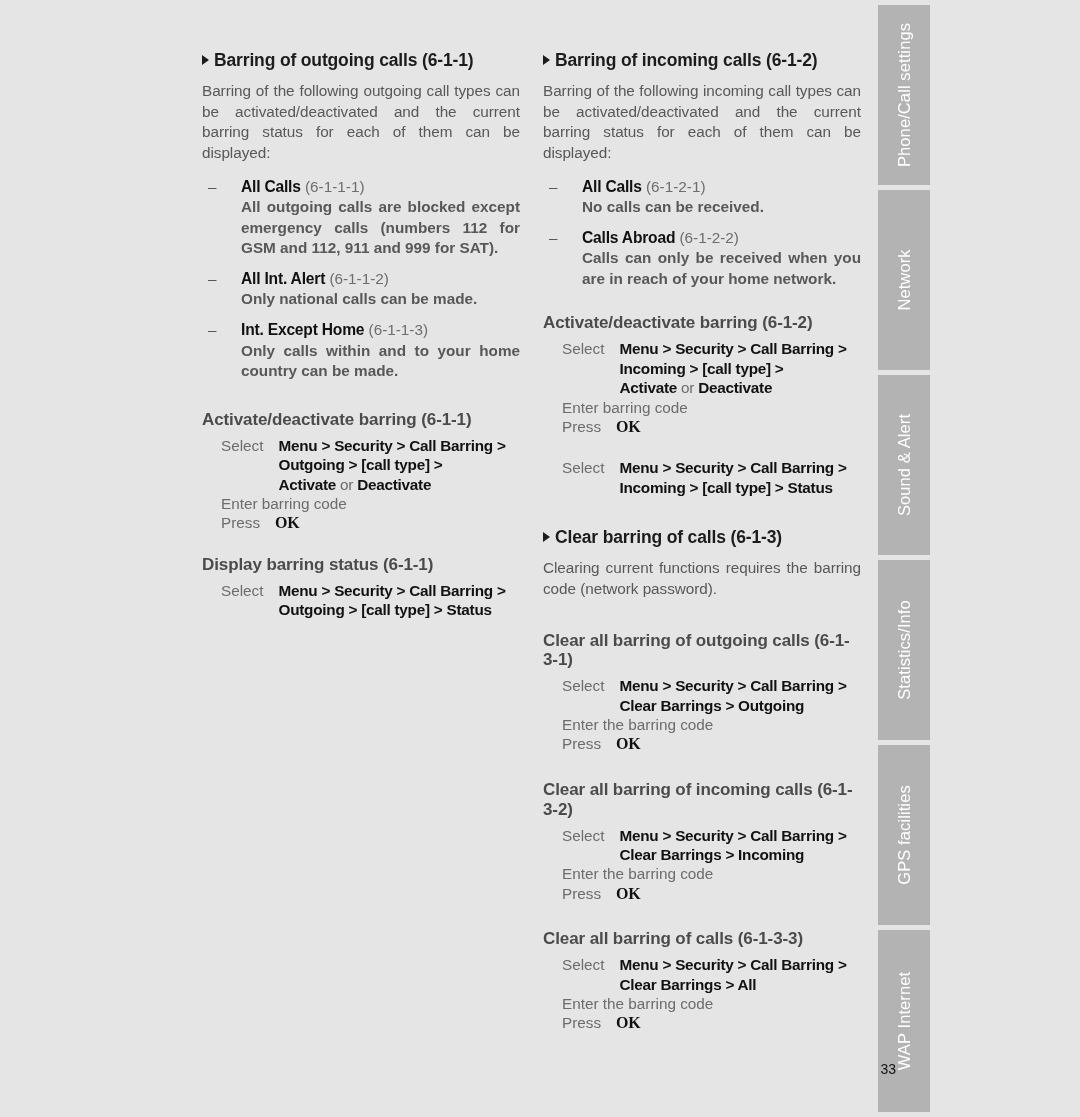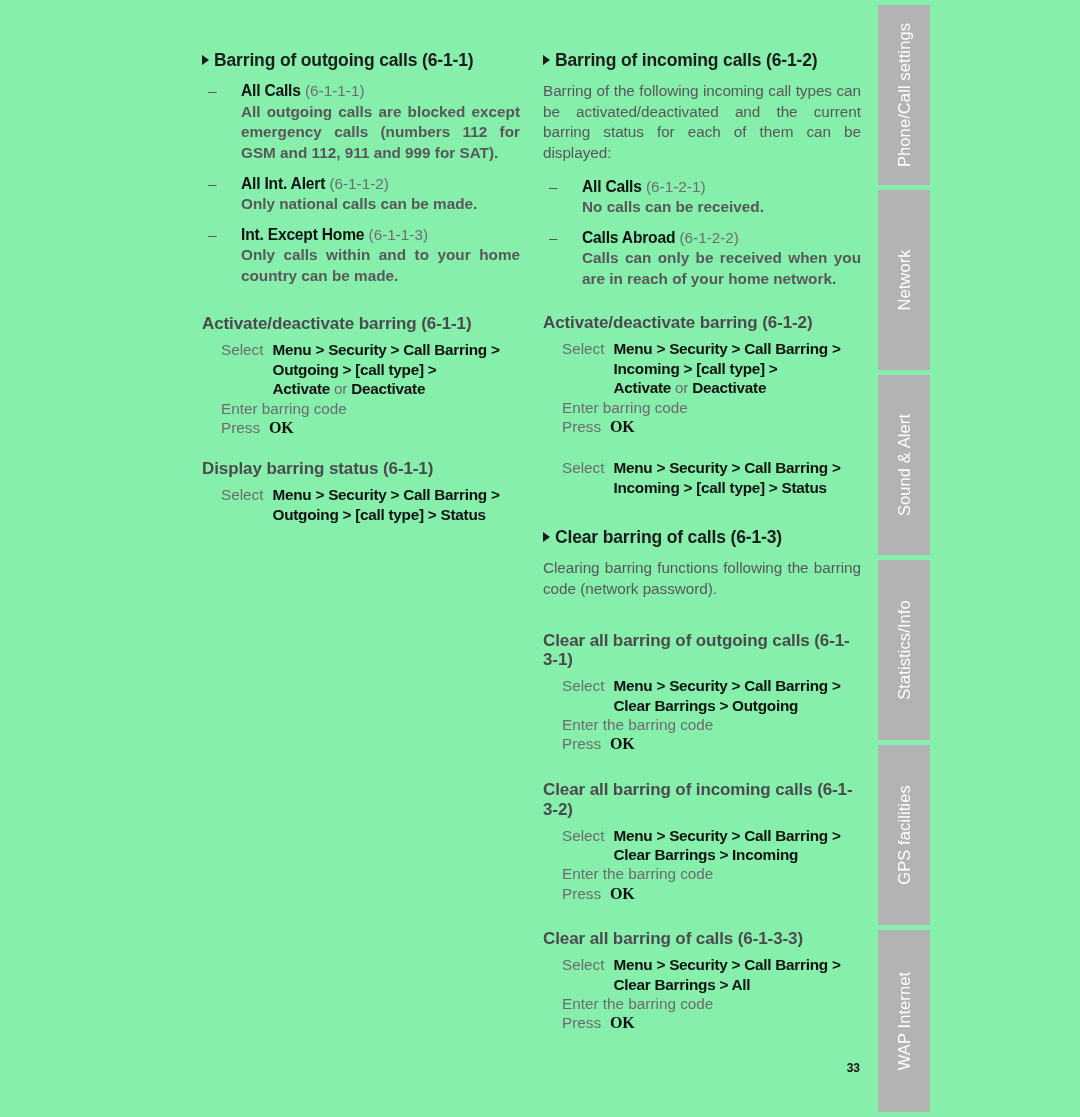--- a/index.html
+++ b/index.html
@@ -13,21 +13,21 @@
     position: relative;
     font-family: "Liberation Sans", sans-serif;
     overflow: hidden;
   }
 
   
   #page {
     position: absolute;
     left: 0; top: 0;
     width: 1080px; height: 1117px;
-    background: #86efac;
+    background: #e5e5e5;
   }
 
   
   .column {
     position: absolute;
     top: 50px;
     width: 318px;
     color: #58585a;
   }
   #col-left  { left: 202px; }
@@ -111,21 +111,21 @@
     color: #6c6c6e;
   }
   .instr-row {
     display: flex;
     align-items: flex-start;
   }
   .instr-label {
     flex: 0 0 auto;
     color: #6c6c6e;
     padding-left: 19px;
-    padding-right: 9px;
+    padding-right: 15px;
   }
   .instr-path {
     flex: 1 1 auto;
     font-weight: bold;
     color: #111;
     font-stretch: condensed;
     letter-spacing: -0.25px;
     line-height: 19.4px;
   }
   .instr-path .lite { font-weight: normal; color: #6c6c6e; text-align: right; }
@@ -173,38 +173,39 @@
     white-space: nowrap;
     color: #ffffff;
     font-size: 16.5px;
     letter-spacing: 0.1px;
     font-family: "Liberation Sans", sans-serif;
   }
 
   
   #page-number {
     position: absolute;
-    left: 800px;
+    left: 836px;
     top: 1061px;
     width: 60px;
     text-align: right;
-    font-size: 12px;
-    font-weight: bold;
+    font-size: 14px;
+    font-weight: normal;
     color: #111;
   }
 </style>
 </head>
 <body>
 
 <div id="page">
 
   <div class="column" id="col-left">
 
     <h2 class="h-main"><span class="tri"></span><span>Barring of outgoing calls (6-1-1)</span></h2>
 
+    <p class="body">Barring of the following outgoing call types can be activated/deactivated and the current barring status for each of them can be displayed:</p>
 
     <div class="dash-item">
       <span class="dash">–</span>
       <span class="term">All Calls</span>
       <span class="code">(6-1-1-1)</span>
       <span class="desc">All outgoing calls are blocked except emergency calls (numbers 112 for GSM and 112, 911 and 999 for SAT).</span>
     </div>
 
     <div class="dash-item">
       <span class="dash">–</span>
@@ -310,21 +311,21 @@
           <span>Menu &gt; Security &gt; Call Barring &gt;</span><br>
           <span>Incoming &gt; [call type] &gt; Status</span>
         </span>
       </div>
     </div>
 
     <div class="sp-30"></div>
 
     <h2 class="h-main"><span class="tri"></span><span>Clear barring of calls (6-1-3)</span></h2>
 
-    <p class="body">Clearing barring functions following the barring code (network password).</p>
+    <p class="body">Clearing current functions requires the barring code (network password).</p>
 
     <div class="sp-18"></div>
 
     <h3 class="h-sub">Clear all barring of outgoing calls (6-1-3-1)</h3>
 
     <div class="instr">
       <div class="instr-row">
         <span class="instr-label">Select</span>
         <span class="instr-path">
           <span>Menu &gt; Security &gt; Call Barring &gt;</span><br>

